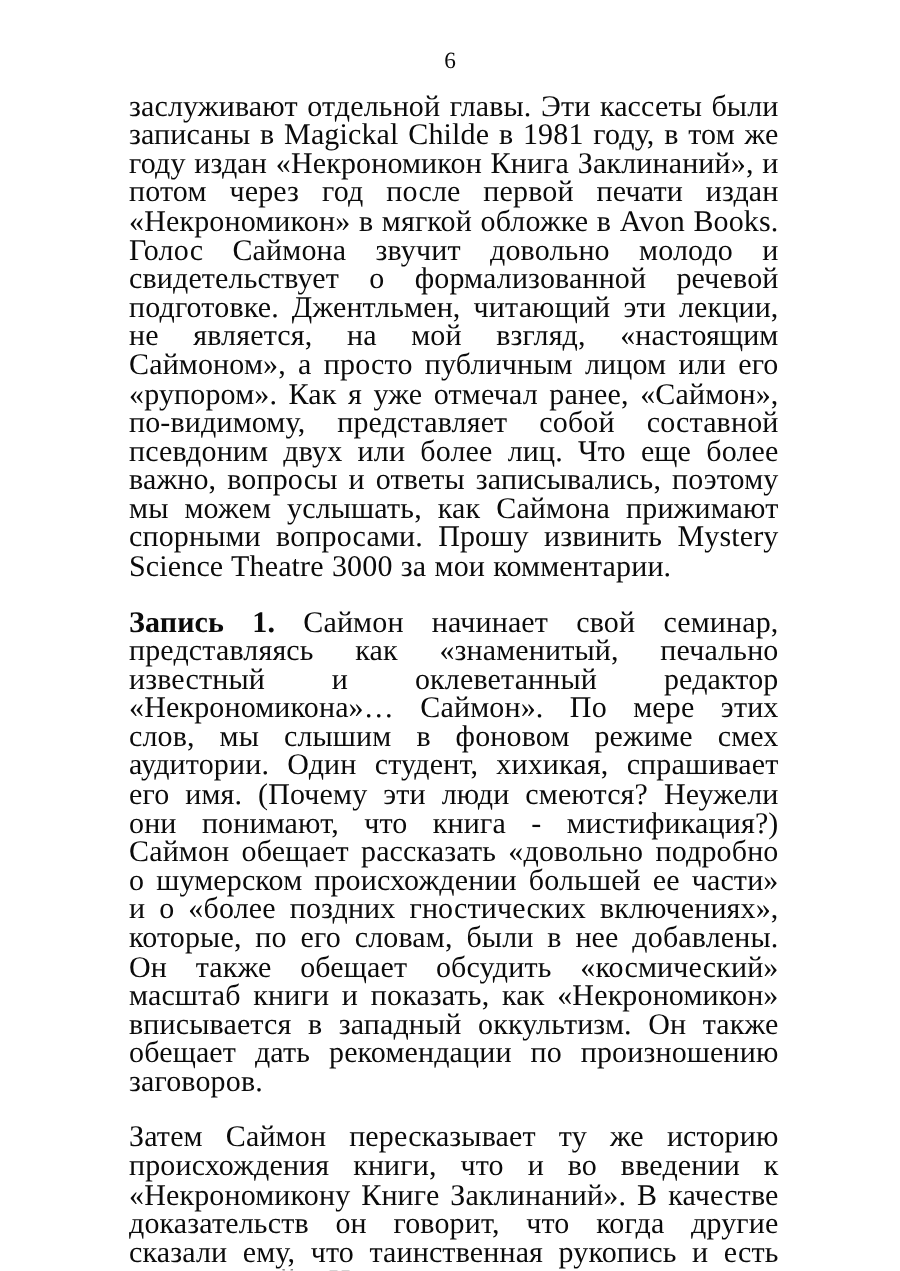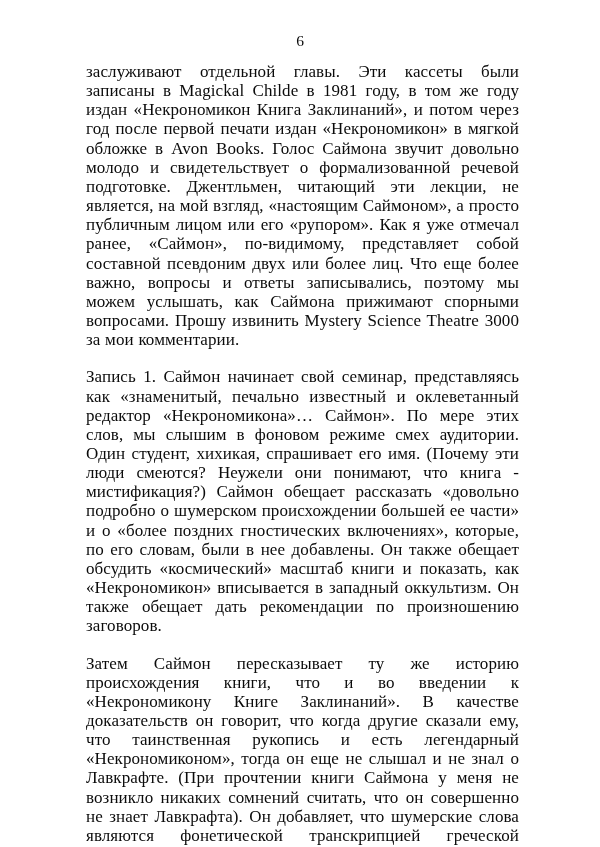--- a/index.html
+++ b/index.html
@@ -33,38 +33,38 @@
 
   .text-body {
     position: absolute;
     top: 62px;
     left: 86px;
     width: 433px;
   }
 
   .para {
     margin: 0 0 18px 0;
-    font-size: 17px;
+    font-size: 20px;
     line-height: 19.15px;
     text-align: justify;
     text-justify: inter-word;
     -webkit-hyphens: none;
     hyphens: none;
     word-spacing: 0.02em;
     letter-spacing: 0.005em;
   }
 
   .para:last-child {
     margin-bottom: 0;
   }
 
   
 
   .para-lead {
-    font-weight: normal;
+    font-weight: bold;
   }
 </style>
 </head>
 <body>
 
 <div class="page">
 
   <div class="page-number">6</div>
 
   <div class="text-body">

